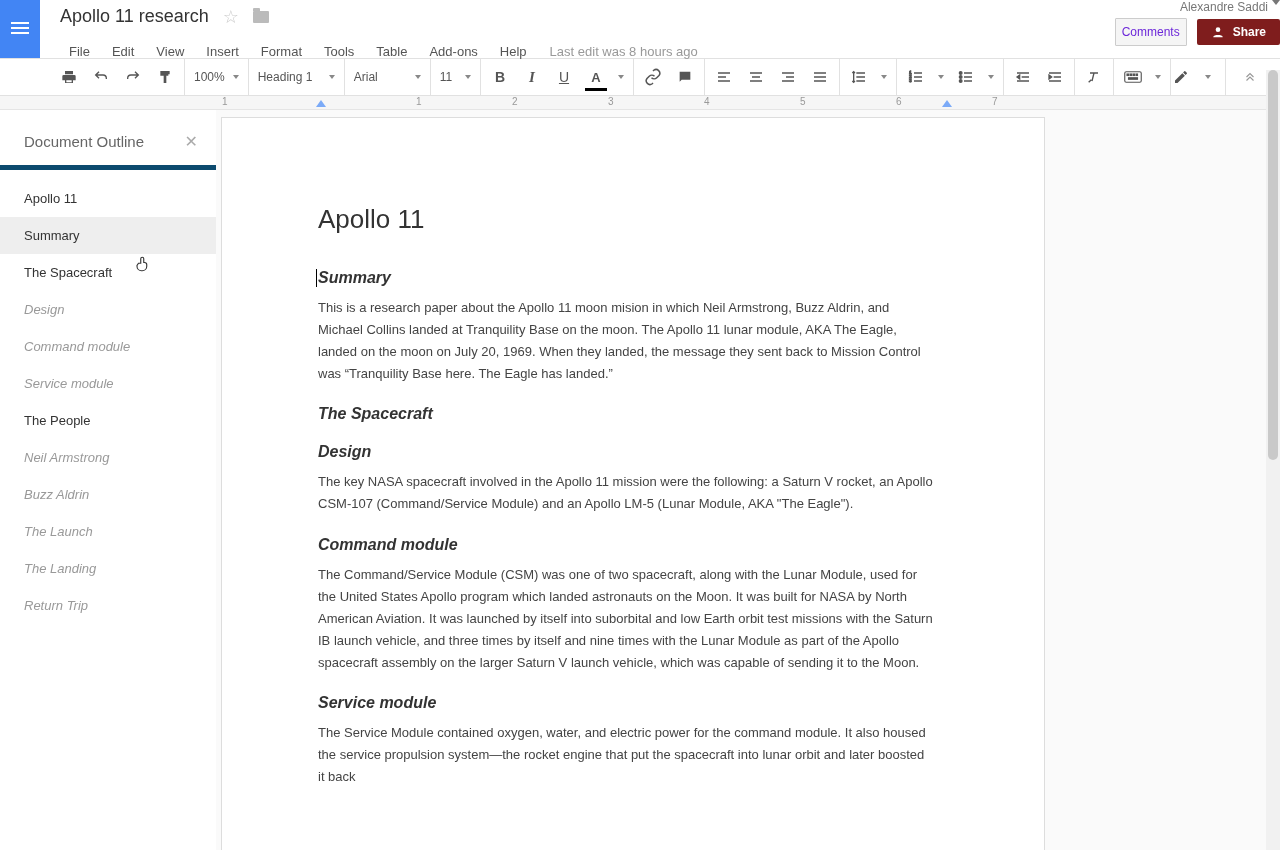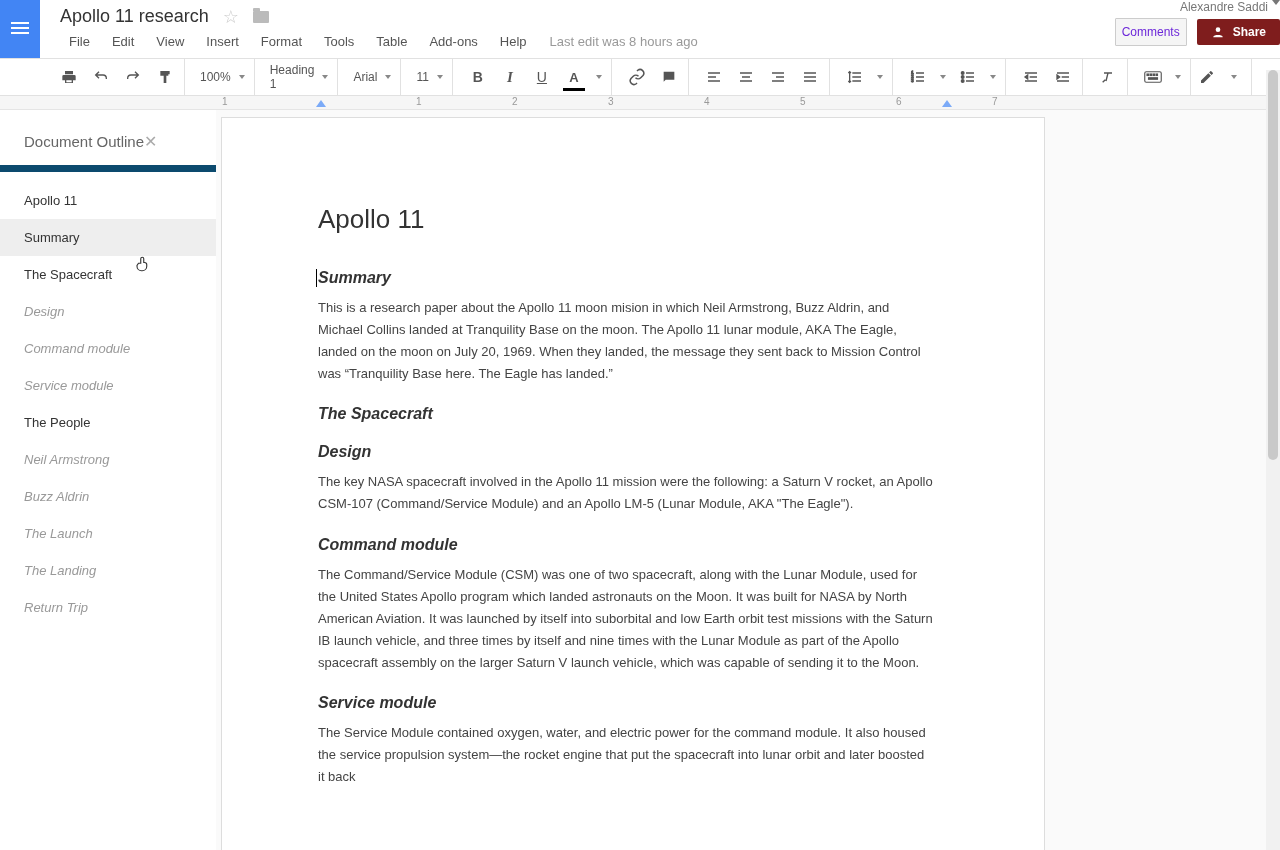--- a/index.html
+++ b/index.html
@@ -9,33 +9,33 @@
   .titlebar { display: flex; align-items: flex-start; height: 58px; }
   .logo-box { width: 40px; height: 58px; background: #4285f4; display:flex; align-items:center; justify-content:center; }
   .logo-lines { width:18px; height:14px; position:relative; }
   .logo-lines span { display:block; height:2px; background:#fff; margin-bottom:3px; }
   .title-area { padding: 6px 0 0 20px; flex:1; }
   .title-row { display:flex; align-items:center; gap:14px; }
   .doc-title { font-size:18px; color:#333; }
   .star { color:#ccc; font-size:18px; line-height:1; }
   .folder-icon { width:16px; height:12px; background:#bbb; border-radius:1px; position:relative; }
   .folder-icon::before { content:""; position:absolute; top:-3px; left:0; width:7px; height:3px; background:#bbb; border-radius:1px 1px 0 0; }
-  .menu-row { display:flex; gap:4px; margin-top:4px; align-items:center; }
+  .menu-row { display:flex; gap:4px; margin-top:14px; align-items:center; }
   .menu-item { padding:3px 9px; color:#555; cursor:default; font-size:13px; }
   .edit-status { color:#999; font-size:13px; margin-left:10px; }
   .user-row { color:#777; font-size:12px; display:flex; align-items:flex-start; gap:4px; margin-bottom:4px; justify-content:flex-end;}
   .caret-down { width:0; height:0; border-left:4px solid transparent; border-right:4px solid transparent; border-top:5px solid #777; }
   .comments-btn { border:1px solid #ccc; background:#f5f5f5; padding:6px 6px; font-size:12px; color:#6d28d9; border-radius:1px; }
   .share-btn { background:#7f1d1d; color:#fff; padding:6px 14px; font-size:12px; border-radius:2px; display:flex; align-items:center; gap:8px; border:none; font-weight:bold;}
   .share-icon svg { display:block; }
   .right-stack { display:flex; flex-direction:column; align-items:flex-end; }
   .btn-row { display:flex; gap:10px; align-items:center; }
 
   
-  .toolbar { height:38px; border-top:1px solid #e1e1e1; border-bottom:1px solid #e1e1e1; display:flex; align-items:center; padding:0 10px 0 50px; gap:6px; background:#fff; }
+  .toolbar { height:38px; border-top:1px solid #e1e1e1; border-bottom:1px solid #e1e1e1; display:flex; align-items:center; padding:0 10px 0 50px; gap:0; background:#fff; }
   .tb-group { display:flex; align-items:center; height:38px; border-right:1px solid #e1e1e1; padding:0 9px; gap:12px; }
   .tb-group:last-child { border-right:none; }
   .tb-btn { width:20px; height:20px; display:flex; align-items:center; justify-content:center; color:#555; }
   .tb-select { font-size:12px; color:#555; display:flex; align-items:center; gap:8px; cursor:default; }
   .tb-caret { width:0;height:0;border-left:3px solid transparent;border-right:3px solid transparent;border-top:4px solid #888; }
   .tb-bold { font-weight:bold; font-size:14px; }
   .tb-italic { font-style:italic; font-family:'Times New Roman',serif; font-size:15px; font-weight:bold;}
   .tb-underline { text-decoration:underline; font-size:14px; }
   .tb-A { font-size:13px; position:relative; font-weight:bold;}
   .tb-A::after { content:""; position:absolute; left:-1px; right:-1px; bottom:-4px; height:3px; background:#000; }
@@ -45,21 +45,21 @@
   
   .ruler { height:14px; background:#f6f6f6; border-bottom:1px solid #e5e5e5; position:relative; font-size:10px; color:#999; }
   .ruler-inner { position:absolute; left:216px; right:0; top:0; bottom:0; }
   .ruler-num { position:absolute; top:0; font-size:10px; color:#999; }
   .ruler-mark-left { position:absolute; top:4px; width:0; height:0; border-left:5px solid transparent; border-right:5px solid transparent; border-bottom:7px solid #7baaf7; }
   .ruler-mark-right { position:absolute; top:4px; width:0; height:0; border-left:5px solid transparent; border-right:5px solid transparent; border-bottom:7px solid #7baaf7; }
 
   
   .main { display:flex; height:740px; }
   .outline-panel { width:216px; padding:22px 0 0 0; border:none; }
-  .outline-title-row { display:flex; align-items:center; padding:0 18px 14px 24px; border-bottom:7px solid #0c4a6e; }
+  .outline-title-row { display:flex; align-items:center; justify-content:space-between; padding:0 18px 14px 24px; border-bottom:5px solid #0c4a6e; }
   .outline-title { font-size:15px; color:#666; }
   .outline-close { color:#aaa; font-size:16px; }
   .outline-list { padding-top:10px; }
   .outline-item { padding:11px 16px 11px 24px; font-size:13px; color:#333; cursor:default; position:relative;}
   .outline-item.sub { color:#999; font-style:italic; }
   .outline-item.selected { background:#eeeeee; }
   .outline-item.strong { font-weight:normal; color:#333; }
   .cursor-hand { position:absolute; left:134px; top:144px; font-size:15px; color:#333; pointer-events:none; }
 
   

